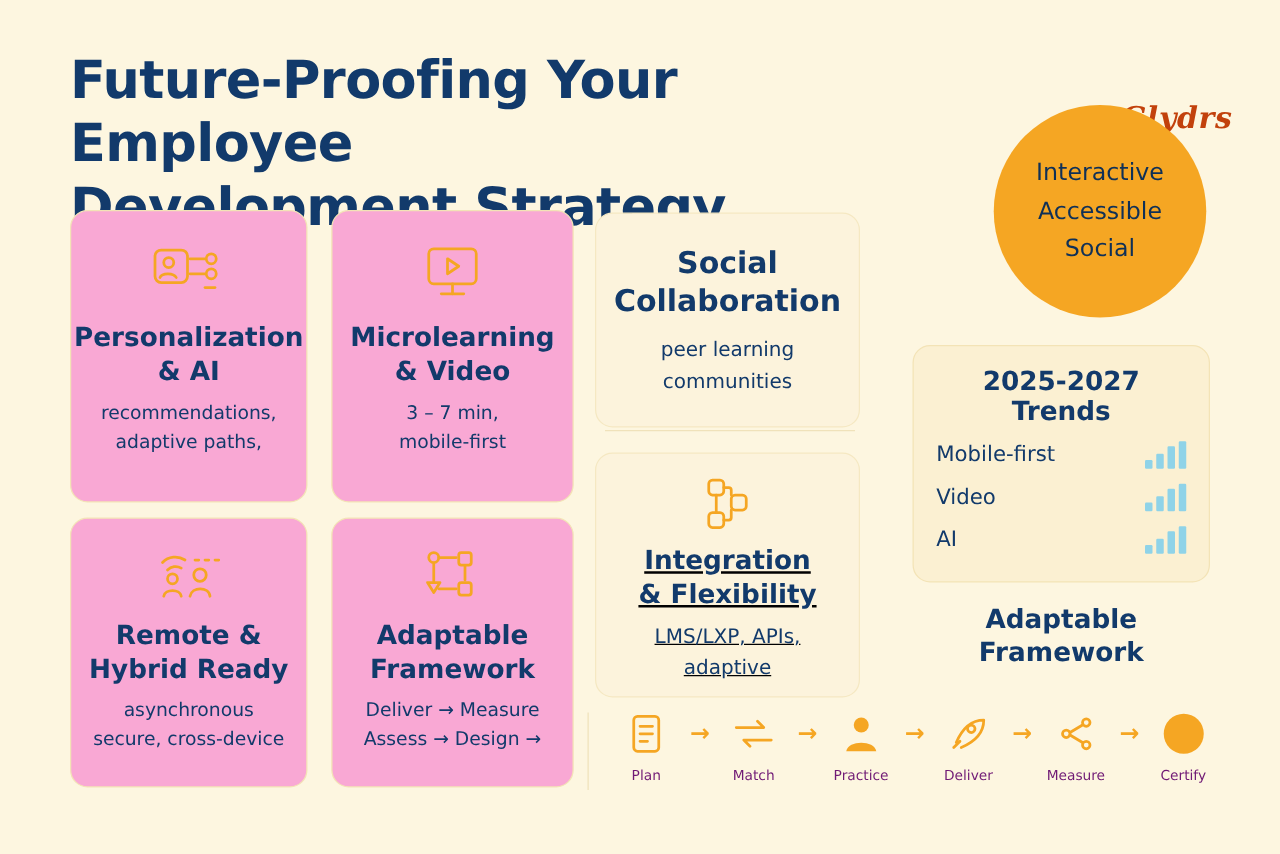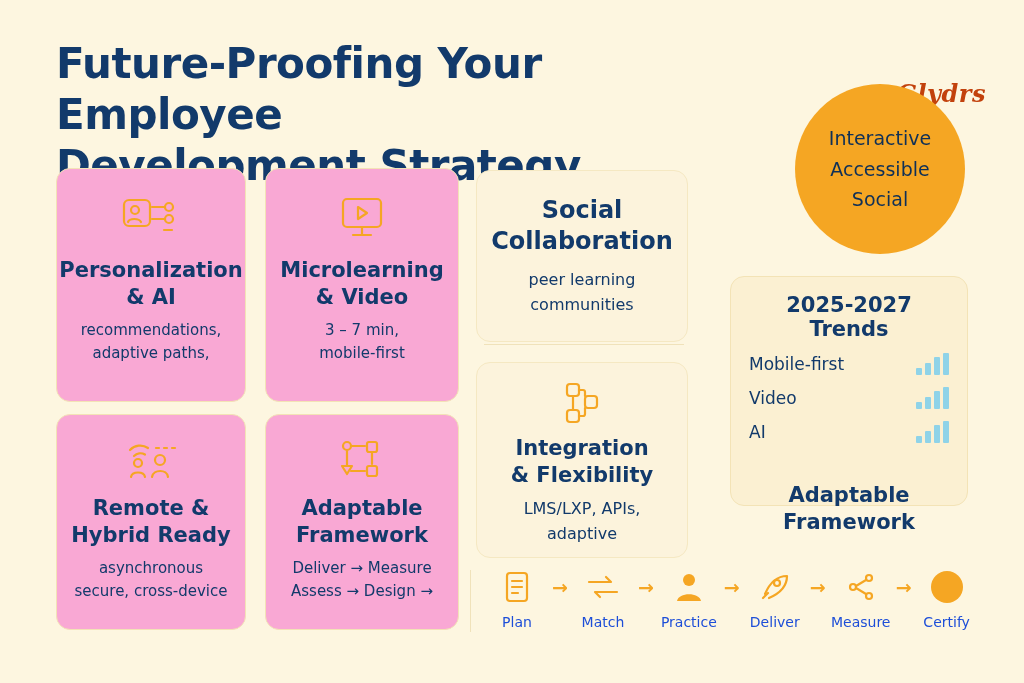--- a/index.html
+++ b/index.html
@@ -53,21 +53,21 @@
   .circle{
     position:absolute;left:795px;top:84px;width:170px;height:170px;
     border-radius:50%;
     background:#f5a623;
     display:flex;flex-direction:column;justify-content:center;align-items:center;
     color:#0f3057;font-size:19px;line-height:1.62;
   }
 
   
   .trends{
-    position:absolute;left:730px;top:276px;width:238px;height:230px;
+    position:absolute;left:730px;top:276px;width:238px;height:190px;
     background:#fbf0d2;border:1px solid #f3e3b6;border-radius:14px;
     box-sizing:border-box;padding:16px 18px 0 18px;
   }
   .trends h3{
     margin:0 0 12px 0;color:#123a6b;font-size:21px;font-weight:bold;text-align:center;
   }
   .trend-row{
     display:flex;align-items:center;justify-content:space-between;
     margin-bottom:12px;
   }
@@ -81,21 +81,21 @@
     text-align:center;color:#123a6b;font-size:21px;font-weight:bold;line-height:1.3;
   }
 
   
   .process{
     position:absolute;left:484px;top:566px;width:500px;height:90px;
     display:flex;align-items:flex-start;
   }
   .pstep{display:flex;flex-direction:column;align-items:center;width:66px;}
   .pstep .picon{height:42px;display:flex;align-items:center;justify-content:center;}
-  .pstep .plabel{color:#1d4ed8;font-size:14px;margin-top:6px;white-space:nowrap;}
+  .pstep .plabel{color:#701a75;font-size:11px;margin-top:6px;white-space:nowrap;}
   .parrow{color:#f5a623;font-size:19px;line-height:42px;padding:0 2px;font-weight:bold;}
 
   .divider{
     position:absolute;left:470px;top:570px;width:1px;height:62px;background:#f0e2ba;
   }
   .divider2{
     position:absolute;left:484px;top:344px;width:200px;height:1px;background:#f0e2ba;
   }
 </style>
 </head>
@@ -204,21 +204,21 @@
       <div>Social</div>
       <div>Collaboration</div>
     </div>
     <div class="c-sub" style="font-size:16px;margin-top:12px;">
       <div>peer learning</div>
       <div>communities</div>
     </div>
   </div>
   <div class="divider2"></div>
 
-  <div class="card plain" style="left:476px;top:362px;width:212px;height:196px;">
+  <div class="card plain" style="left:476px;top:362px;width:212px;height:196px;text-decoration:underline;">
     <div class="icon-wrap" style="height:62px;margin-top:10px;">
       <svg width="54" height="48" viewBox="0 0 54 48" fill="none" stroke="#f5a623" stroke-width="2.2" stroke-linecap="round" stroke-linejoin="round">
         <rect x="12" y="4" width="12" height="12" rx="3"></rect>
         <rect x="30" y="16" width="12" height="12" rx="3"></rect>
         <rect x="12" y="30" width="12" height="12" rx="3"></rect>
         <path d="M18 16v14M24 10h4a2 2 0 0 1 2 2v4M24 36h4a2 2 0 0 0 2-2v-6"></path>
       </svg>
     </div>
     <div class="c-title">
       <div>Integration</div>

